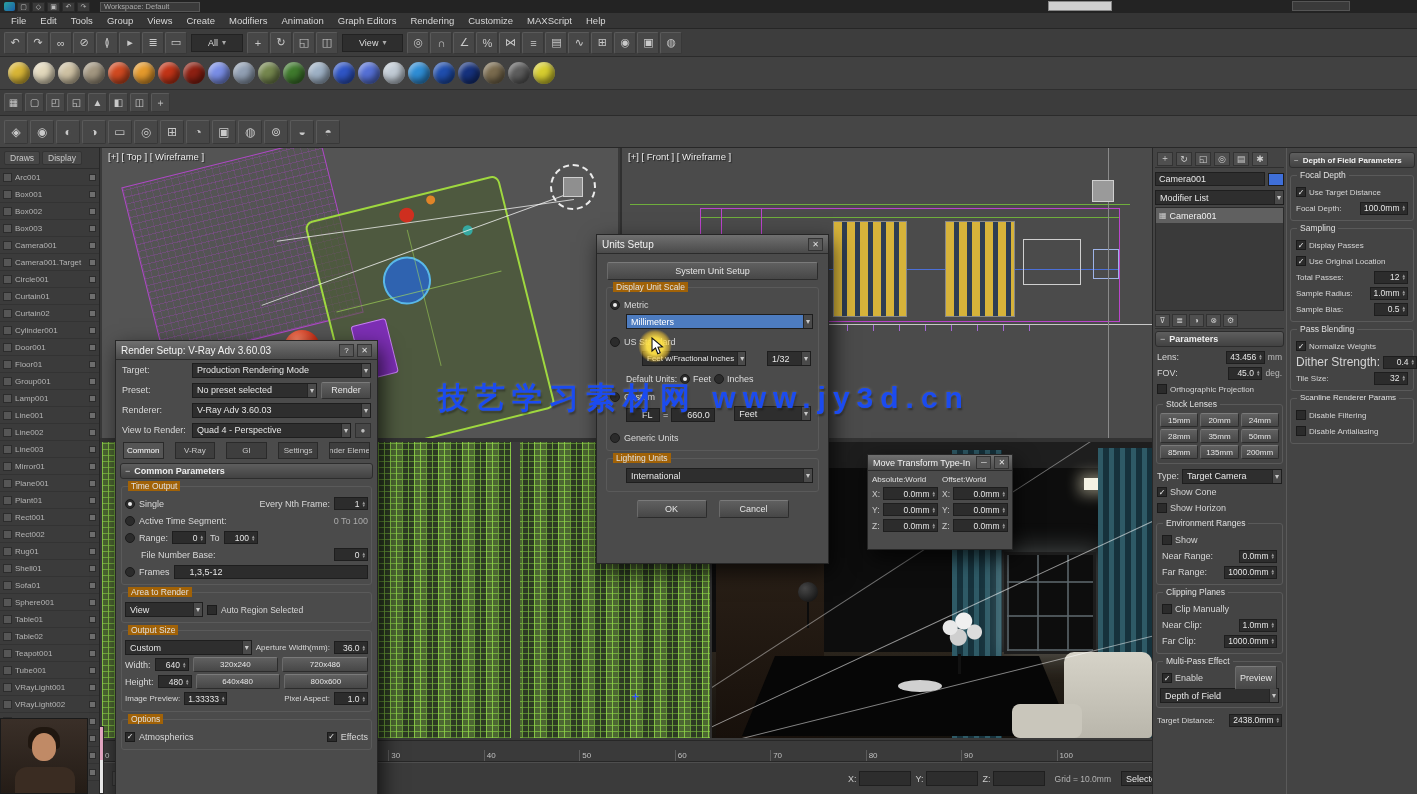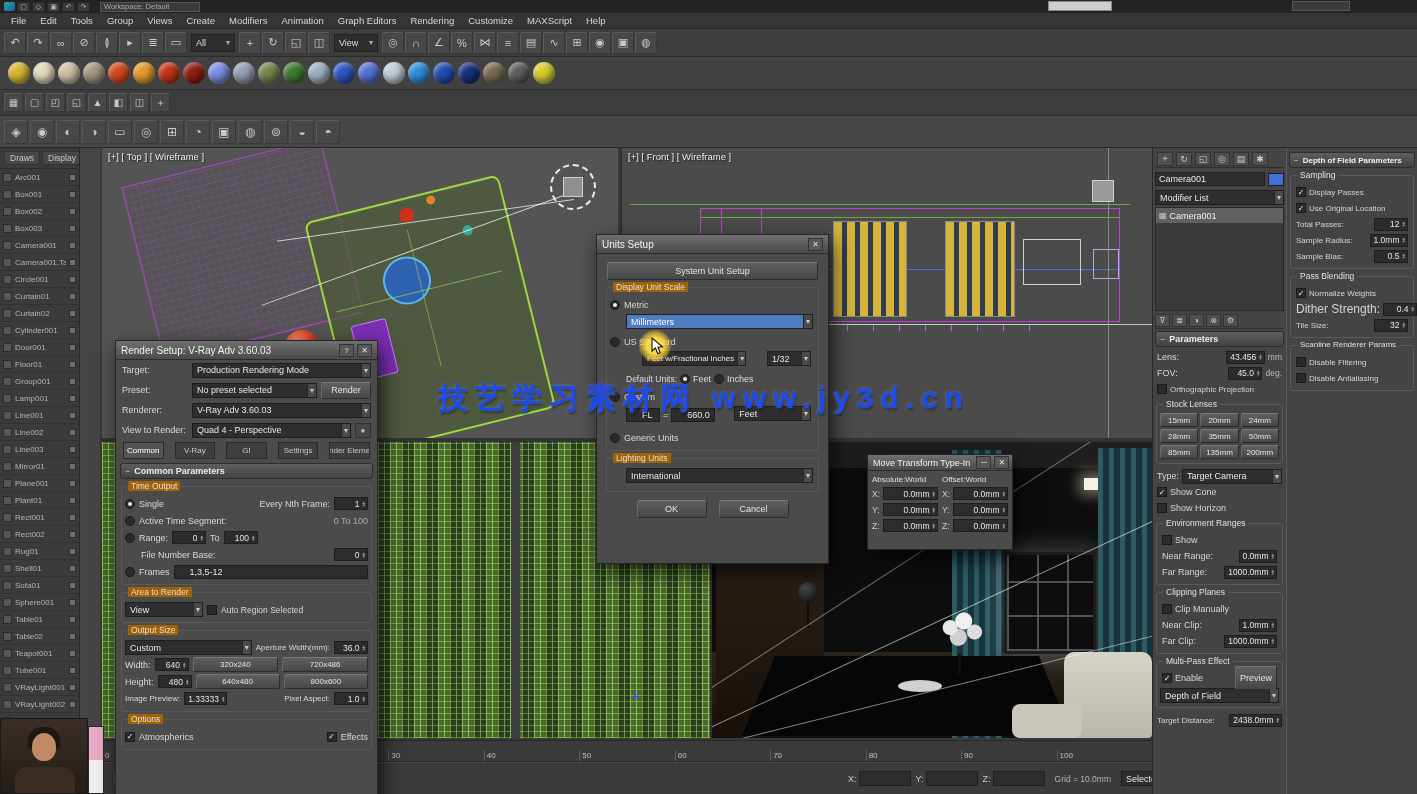--- a/index.html
+++ b/index.html
@@ -10,30 +10,30 @@
 .applogo{width:11px;height:9px;background:linear-gradient(135deg,#2aa3a0,#1b5faa);border-radius:2px}
 .qtile{width:13px;height:10px;background:#3a3a3a;border:1px solid #2a2a2a;color:#bbb;font-size:7px;display:flex;align-items:center;justify-content:center}
 .qtile i,.tile i,.cptab i,.stool i,.sicon i{font-style:normal}
 .wsbox{margin-left:8px;width:100px;height:10px;background:#3a3a3a;border:1px solid #565656;color:#aaa;font-size:7.5px;display:flex;align-items:center;padding:0 3px;white-space:nowrap;overflow:hidden}
 .trfield{position:absolute;top:1px;height:10px;background:#cfcfcf;border:1px solid #888;z-index:7}
 .trfield.dark{background:#3a3a3a;border-color:#555}
 .menubar{position:absolute;left:0;top:13px;width:100%;height:16px;background:#353535;border-bottom:1px solid #262626;display:flex;align-items:center;padding-left:4px;z-index:6}
 .mitem{padding:0 7px;font-size:9.5px;color:#d8d8d8}
 .tb1{position:absolute;left:0;top:29px;width:100%;height:28px;background:#3d3d3d;border-bottom:1px solid #2b2b2b;display:flex;align-items:center;padding-left:4px;gap:1px;z-index:6}
 .tile{width:22px;height:22px;background:#474747;border:1px solid #383838;border-top-color:#5a5a5a;border-left-color:#5a5a5a;color:#c9c9c9;font-size:11px;display:flex;align-items:center;justify-content:center;border-radius:2px}
-.tbcmb{height:18px;background:#2e2e2e;border:1px solid #222;color:#ddd;font-size:9px;display:flex;align-items:center;justify-content:space-between;padding:0 4px;margin:0 3px;min-width:44px}
+.tbcmb{height:18px;background:#2e2e2e;border:1px solid #222;color:#ddd;font-size:9px;display:flex;align-items:center;justify-content:space-between;padding:0 16px;margin:0 3px;min-width:44px}
 .tbcmb::after{content:"▾";font-size:8px;color:#aaa;margin-left:4px}
 .tb2{position:absolute;left:0;top:57px;width:100%;height:33px;background:#414141;border-bottom:1px solid #2e2e2e;display:flex;align-items:center;gap:3px;padding-left:8px;z-index:6}
 .ball{width:22px;height:22px;border-radius:50%;box-shadow:inset -3px -4px 6px rgba(0,0,0,.5),inset 2px 3px 4px rgba(255,255,255,.4)}
 .tb3{position:absolute;left:0;top:90px;width:100%;height:26px;background:#3c3c3c;border-bottom:1px solid #2b2b2b;display:flex;align-items:center;gap:2px;padding-left:4px;z-index:6}
 .tile.sm{width:19px;height:19px;font-size:10px}
 .tb4{position:absolute;left:0;top:116px;width:100%;height:32px;background:#464646;border-bottom:1px solid #282828;display:flex;align-items:center;gap:2px;padding-left:4px;z-index:6}
 .tile.lg{width:24px;height:24px;font-size:12px}
 
-.leftpanel{position:absolute;left:0;top:148px;width:80px;height:646px;background:#3b3b3b;border-right:1px solid #272727;z-index:4;overflow:hidden}
+.leftpanel{position:absolute;left:0;top:148px;width:100px;height:646px;background:#3b3b3b;border-right:1px solid #272727;z-index:4;overflow:hidden}
 .lptabs{display:flex;gap:2px;padding:3px 4px;border-bottom:1px solid #2d2d2d}
 .lptab{font-size:8.5px;color:#c8c8c8;background:#474747;border:1px solid #333;padding:1px 5px;border-radius:2px}
 .lrow{display:flex;align-items:center;gap:3px;height:17px;padding:0 3px;border-bottom:1px solid rgba(0,0,0,.12)}
 .li1{width:9px;height:9px;background:#565656;border:1px solid #2c2c2c;flex:none}
 .lname{flex:1;font-size:8px;color:#b5b5b5;white-space:nowrap;overflow:hidden}
 .lsw{width:7px;height:7px;background:#6e6e6e;border:1px solid #2c2c2c;flex:none}
 
 .vpwrap{position:absolute;left:100px;top:148px;width:1052px;height:592px;background:#3a3a3a;z-index:1}
 .vp{position:absolute;overflow:hidden}
 .vplabel{position:absolute;left:6px;top:3px;font-size:9.5px;color:#ececec;z-index:5;text-shadow:1px 1px 1px rgba(0,0,0,.6)}
@@ -805,20 +805,31 @@
     </div>
     <div class="prow">
         <span class="plbl f1" style="font-size:8px">Target Distance:</span>
         <span class="spn">2438.0mm</span>
       </div>
   </div>
 
   <div class="panelB">
     <div class="roll" style="font-size:8px">Depth of Field Parameters</div>
     <div class="grp">
+        <div class="gt">Focal Depth</div>
+      <div class="prow">
+          <span class="ck on"></span>
+          <span class="plbl" style="font-size:8px">Use Target Distance</span>
+        </div>
+      <div class="prow">
+          <span class="plbl f1" style="font-size:8px">Focal Depth:</span>
+          <span class="spn">100.0mm</span>
+        </div>
+    </div>
+    <div class="grp">
         <div class="gt">Sampling</div>
       <div class="prow">
           <span class="ck on"></span>
           <span class="plbl" style="font-size:8px">Display Passes</span>
         </div>
       <div class="prow">
           <span class="ck on"></span>
           <span class="plbl" style="font-size:8px">Use Original Location</span>
         </div>
       <div class="prow">

